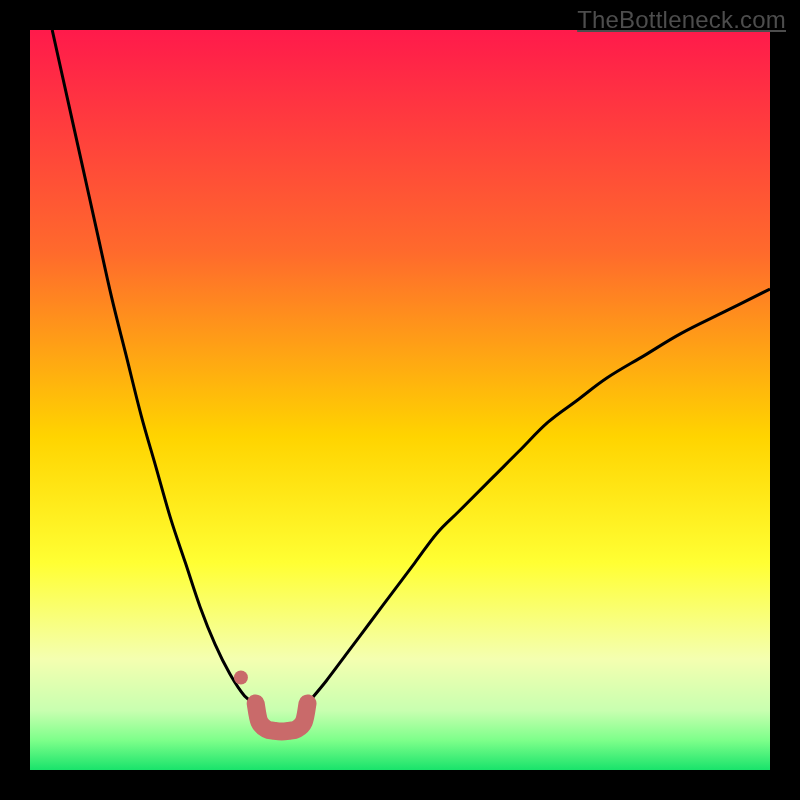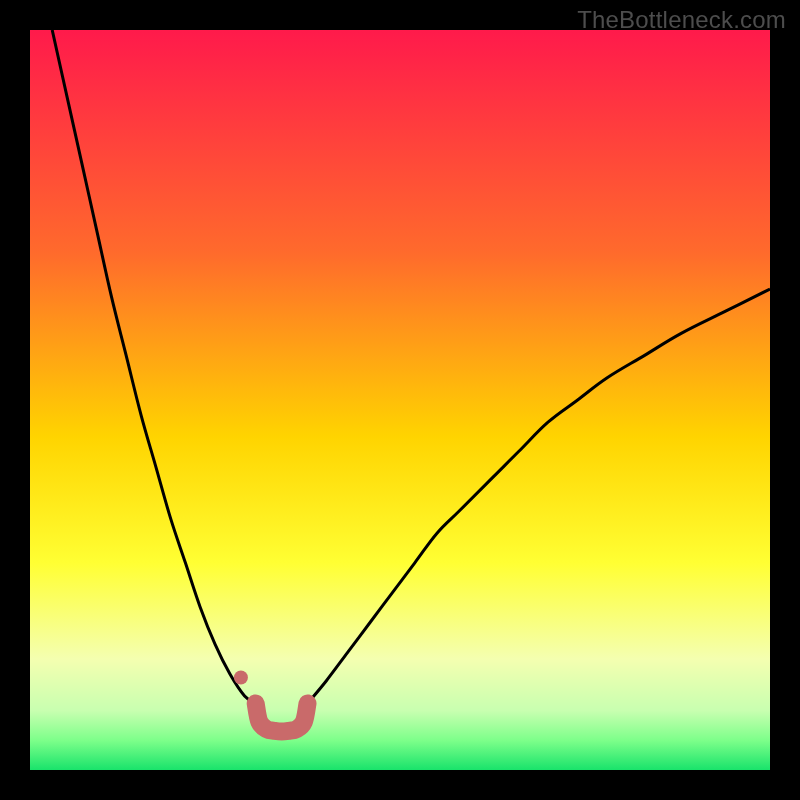--- a/index.html
+++ b/index.html
@@ -18,20 +18,21 @@
   }
   .watermark {
     position: absolute;
     top: 6px;
     right: 14px;
     color: #4d4d4d;
     font-size: 24px;
     font-weight: 500;
     letter-spacing: 0.2px;
     z-index: 10;
+    text-decoration: underline;
   }
   svg.chart {
     position: absolute;
     left: 30px;
     top: 30px;
     width: 740px;
     height: 740px;
     display: block;
   }
 </style>

